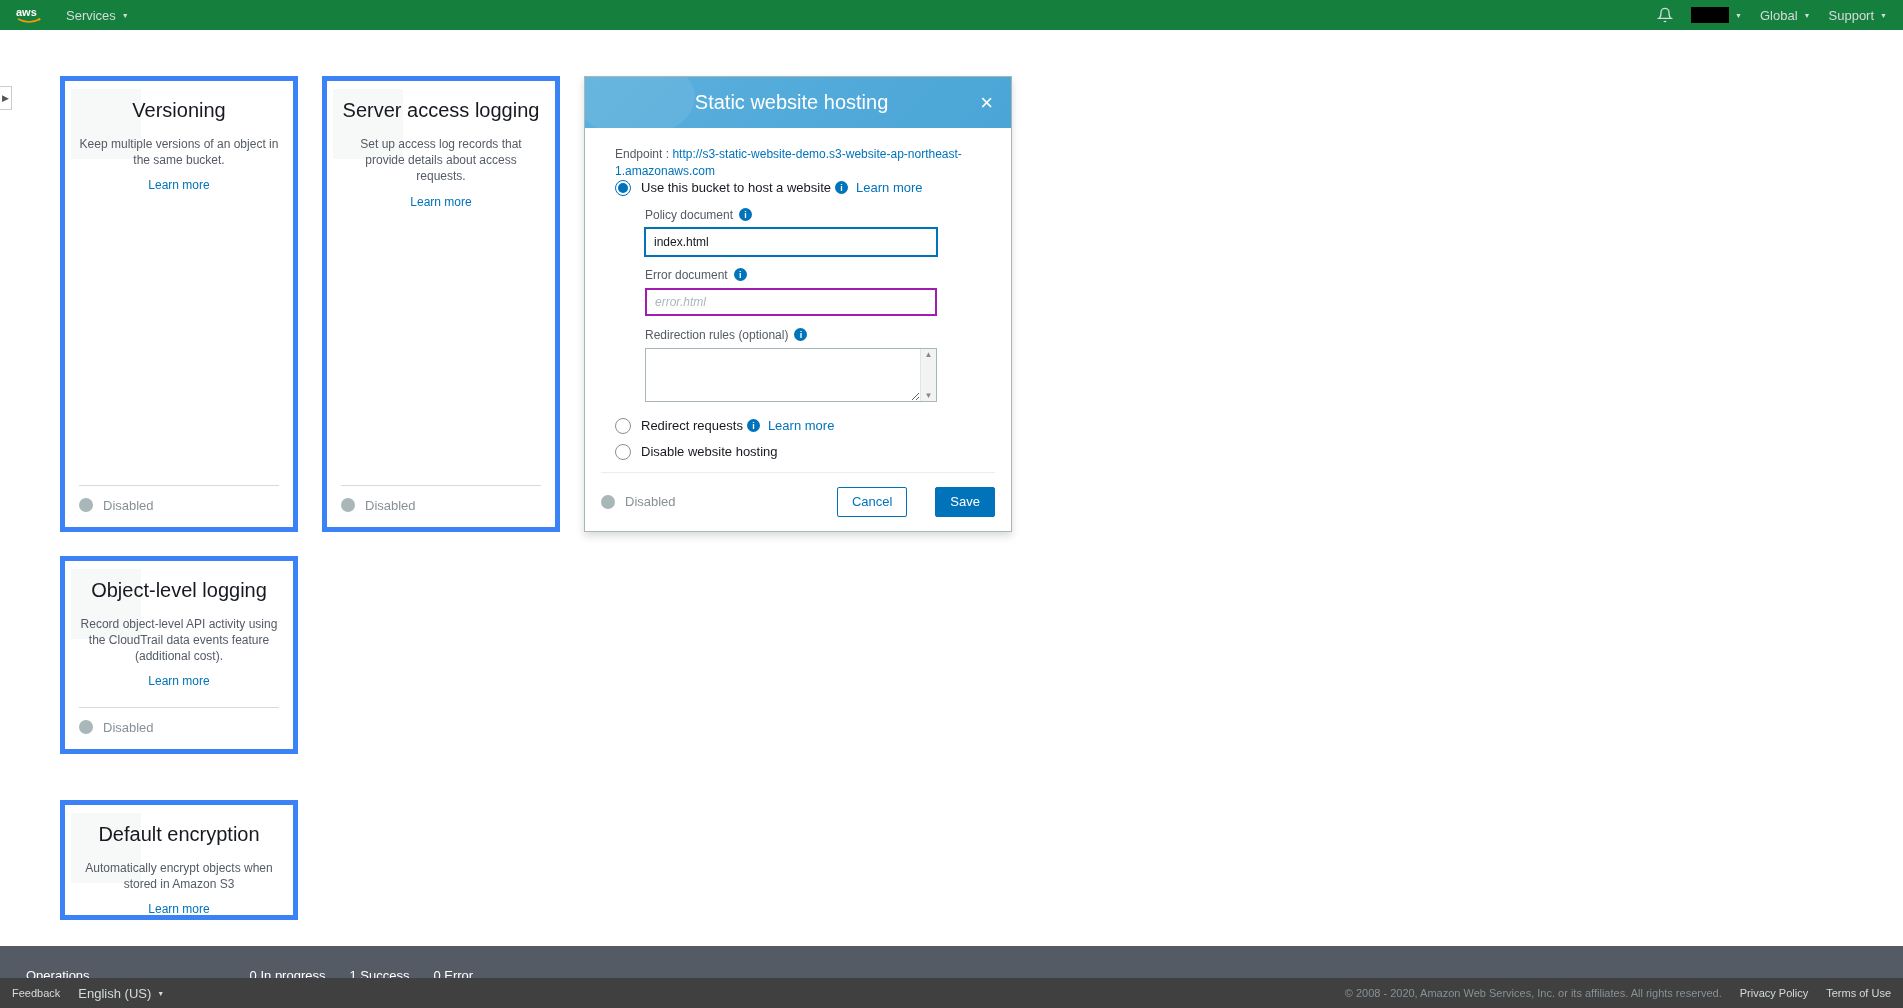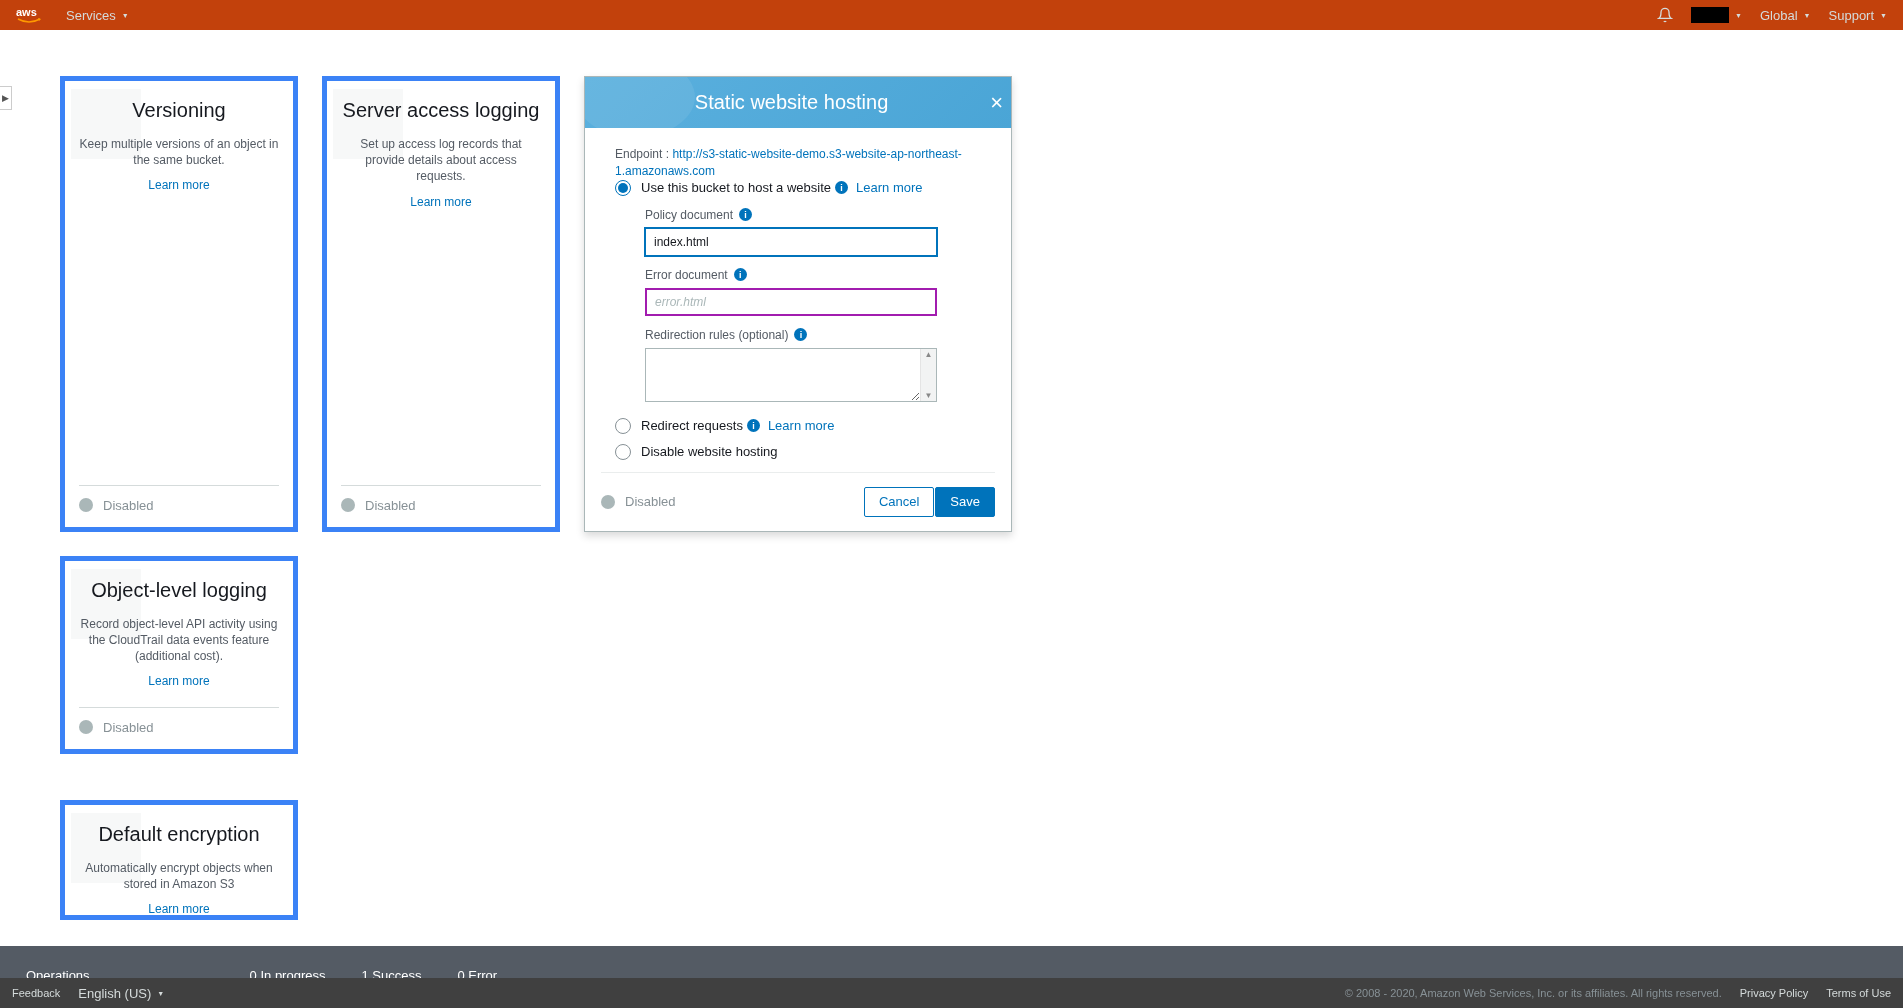--- a/index.html
+++ b/index.html
@@ -1,20 +1,20 @@
 <!DOCTYPE html>
 <html><head>
 <meta charset="utf-8">
 <style>
 * { box-sizing: border-box; margin: 0; padding: 0; }
 body { font-family: "Amazon Ember", "Helvetica Neue", Arial, sans-serif; font-size: 13px; color: #333; background: #fff; }
 a { text-decoration: none; }
 
 
-.topnav { background: #c2410c; color: #fff; height: 30px; display: flex; align-items: center; padding: 0 16px; justify-content: space-between; }
+.topnav { background: #15803d; color: #fff; height: 30px; display: flex; align-items: center; padding: 0 16px; justify-content: space-between; }
 .topnav-left, .topnav-right { display: flex; align-items: center; gap: 18px; }
 .aws-logo { display: flex; align-items: center; }
 .nav-item { color: #d5dbdb; font-size: 13px; cursor: pointer; display: flex; align-items: center; gap: 4px; }
 .caret { font-size: 7px; margin-left: 2px; }
 .bell-icon { width: 16px; height: 16px; }
 .black-box { background: #000; width: 38px; height: 16px; }
 
 
 .expander-tab { position: absolute; left: 0; top: 86px; width: 12px; height: 24px; background: #fff; border: 1px solid #ccc; border-left: none; display: flex; align-items: center; justify-content: center; font-size: 9px; color: #555; cursor: pointer; }
 
@@ -24,21 +24,21 @@
 .card-bg-icon { position: absolute; left: 6px; top: 8px; width: 70px; height: 70px; background: #f2f3f3; opacity: 0.6; }
 .card-title { font-size: 20px; font-weight: 300; color: #16191f; text-align: center; margin-bottom: 14px; position: relative; z-index: 1; }
 .card-desc { font-size: 12px; color: #545b64; text-align: center; line-height: 1.35; margin-bottom: 10px; position: relative; z-index: 1; }
 .card-learn { font-size: 12px; color: #0073bb; text-align: center; cursor: pointer; position: relative; z-index: 1; }
 .card-footer { margin-top: auto; border-top: 1px solid #d5dbdb; padding-top: 12px; display: flex; align-items: center; gap: 10px; }
 .status-dot { width: 14px; height: 14px; border-radius: 50%; background: #aab7b8; }
 .status-text { font-size: 13px; color: #879196; }
 
 
 .card-active { width: 428px; padding: 0; border: 1px solid #aab7b8; box-shadow: 0 4px 8px rgba(0,0,0,0.15); min-height: auto; }
-.card-active-header { background: #4aa5d6; background-image: linear-gradient(135deg, #5bb0de 0%, #4aa5d6 100%); color: #fff; padding: 14px 8px; display: flex; align-items: center; justify-content: space-between; position: relative; overflow: hidden; }
+.card-active-header { background: #4aa5d6; background-image: linear-gradient(135deg, #5bb0de 0%, #4aa5d6 100%); color: #fff; padding: 14px 18px; display: flex; align-items: center; justify-content: space-between; position: relative; overflow: hidden; }
 .card-active-header::before { content: ''; position: absolute; left: -10px; top: -20px; width: 120px; height: 80px; background: rgba(255,255,255,0.08); border-radius: 50%; }
 .card-active-title { font-size: 20px; font-weight: 300; flex: 1; text-align: center; position: relative; z-index: 1; }
 .close-x { font-size: 22px; font-weight: 300; cursor: pointer; position: relative; z-index: 1; line-height: 1; }
 .card-active-body { padding: 18px 30px 0; }
 .endpoint-row { font-size: 12px; color: #545b64; line-height: 1.4; }
 .endpoint-link { color: #0073bb; cursor: pointer; }
 .radio-row { display: flex; align-items: center; gap: 10px; margin-bottom: 10px; }
 .radio-outer { width: 16px; height: 16px; border: 1px solid #879196; border-radius: 50%; display: flex; align-items: center; justify-content: center; flex-shrink: 0; cursor: pointer; }
 .radio-outer.selected { border-color: #0073bb; }
 .radio-inner { width: 10px; height: 10px; border-radius: 50%; background: #0073bb; }
@@ -49,21 +49,21 @@
 .field-label { font-size: 12px; color: #545b64; margin-bottom: 6px; display: flex; align-items: center; gap: 6px; margin-top: 12px; }
 .text-input { width: 292px; height: 28px; border: 2px solid #a21caf; padding: 0 8px; font-size: 12px; color: #16191f; }
 .text-input.focused { border: 1px solid #0073bb; box-shadow: 0 0 0 1px #0073bb; outline: none; }
 .text-input::placeholder { color: #aab7b8; font-style: italic; }
 .textarea-wrap { display: flex; width: 292px; border: 1px solid #aab7b8; }
 .textarea-input { width: 276px; height: 52px; border: none; padding: 4px 8px; font-size: 12px; resize: both; }
 .textarea-scroll { width: 16px; background: #f2f3f3; border-left: 1px solid #e4e4e4; position: relative; }
 .scroll-arrow { position: absolute; left: 0; right: 0; text-align: center; font-size: 8px; color: #888; }
 .card-active-footer { border-top: 1px solid #eaeded; margin: 12px 16px 0; padding: 14px 0; display: flex; align-items: center; }
 .card-active-footer .status-dot { margin-right: 10px; }
-.btn-row { margin-left: auto; display: flex; gap: 1px; }
+.btn-row { margin-left: auto; display: flex; gap: 28px; }
 .btn { height: 30px; padding: 0 14px; font-size: 13px; border-radius: 2px; cursor: pointer; display: flex; align-items: center; }
 .btn-cancel { background: #fff; border: 1px solid #0073bb; color: #0073bb; }
 .btn-save { background: #0073bb; border: 1px solid #0073bb; color: #fff; }
 
 
 .cards-row2 { padding: 0 60px; }
 
 
 .ops-bar { position: fixed; bottom: 30px; left: 0; right: 0; background: #545b64; color: #fff; height: 32px; display: flex; align-items: center; padding: 0 26px; gap: 60px; font-size: 13px; }
 .ops-item { display: flex; align-items: center; gap: 6px; margin-top: 26px; }
@@ -235,21 +235,21 @@
   <div class="card" style="min-height:120px; height:112px; overflow:hidden">
     <div class="card-bg-icon"></div>
     <div class="card-title">Default encryption</div>
     <div class="card-desc">Automatically encrypt objects when stored in Amazon S3</div>
     <a class="card-learn">Learn more</a>
   </div>
 </div>
 
 <div class="ops-bar">
   <div class="ops-item">Operations</div>
-  <div style="display:flex; gap:36px; margin-left:100px">
+  <div style="display:flex; gap:24px; margin-left:100px">
     <div class="ops-item">0 In progress</div>
     <div class="ops-item">1 Success</div>
     <div class="ops-item">0 Error</div>
   </div>
 </div>
 
 <div class="footer">
   <div class="footer-left">
     <a class="footer-link">Feedback</a>
     <div class="nav-item" style="color:#d5dbdb">

